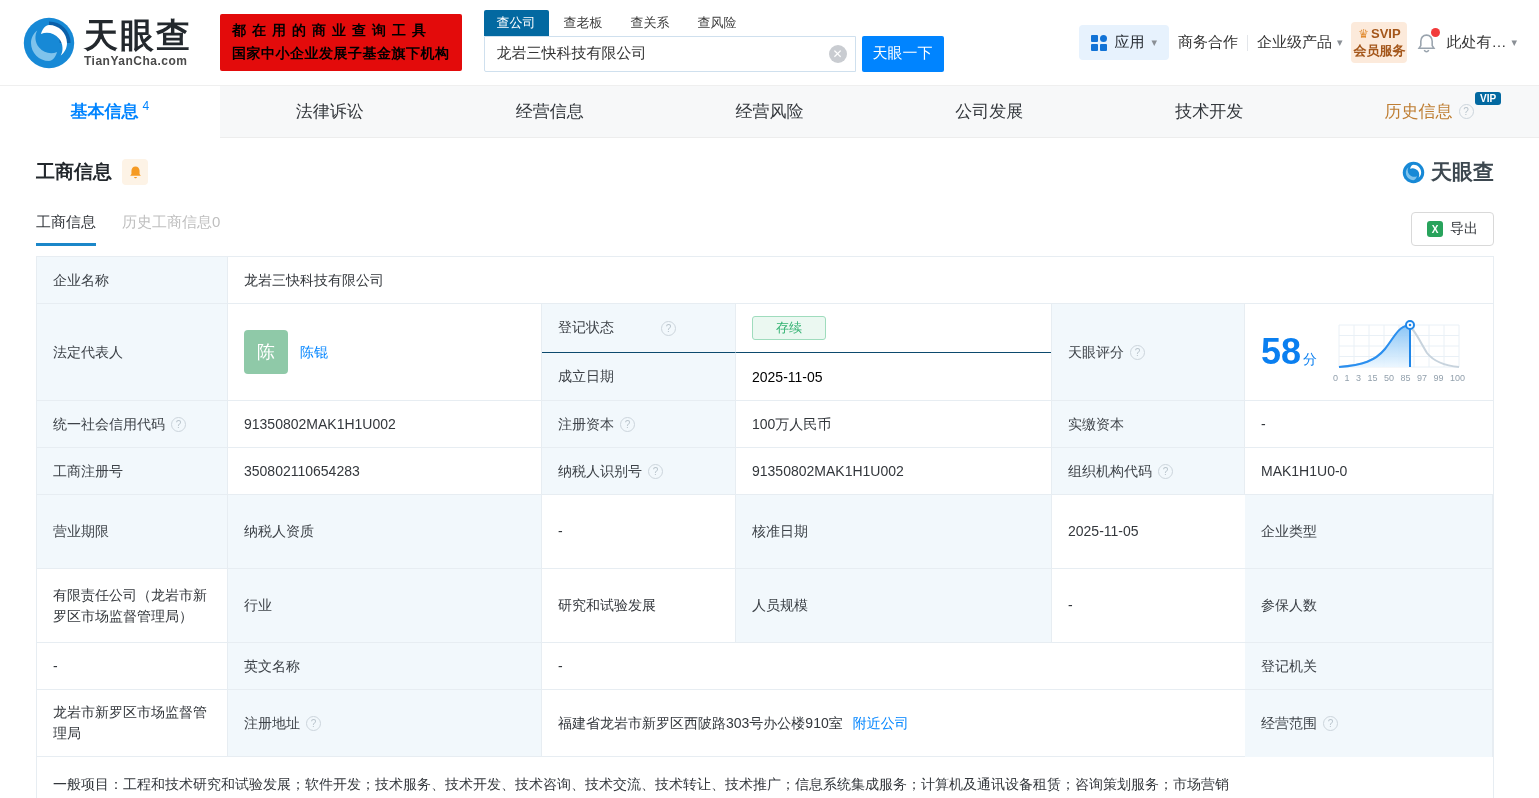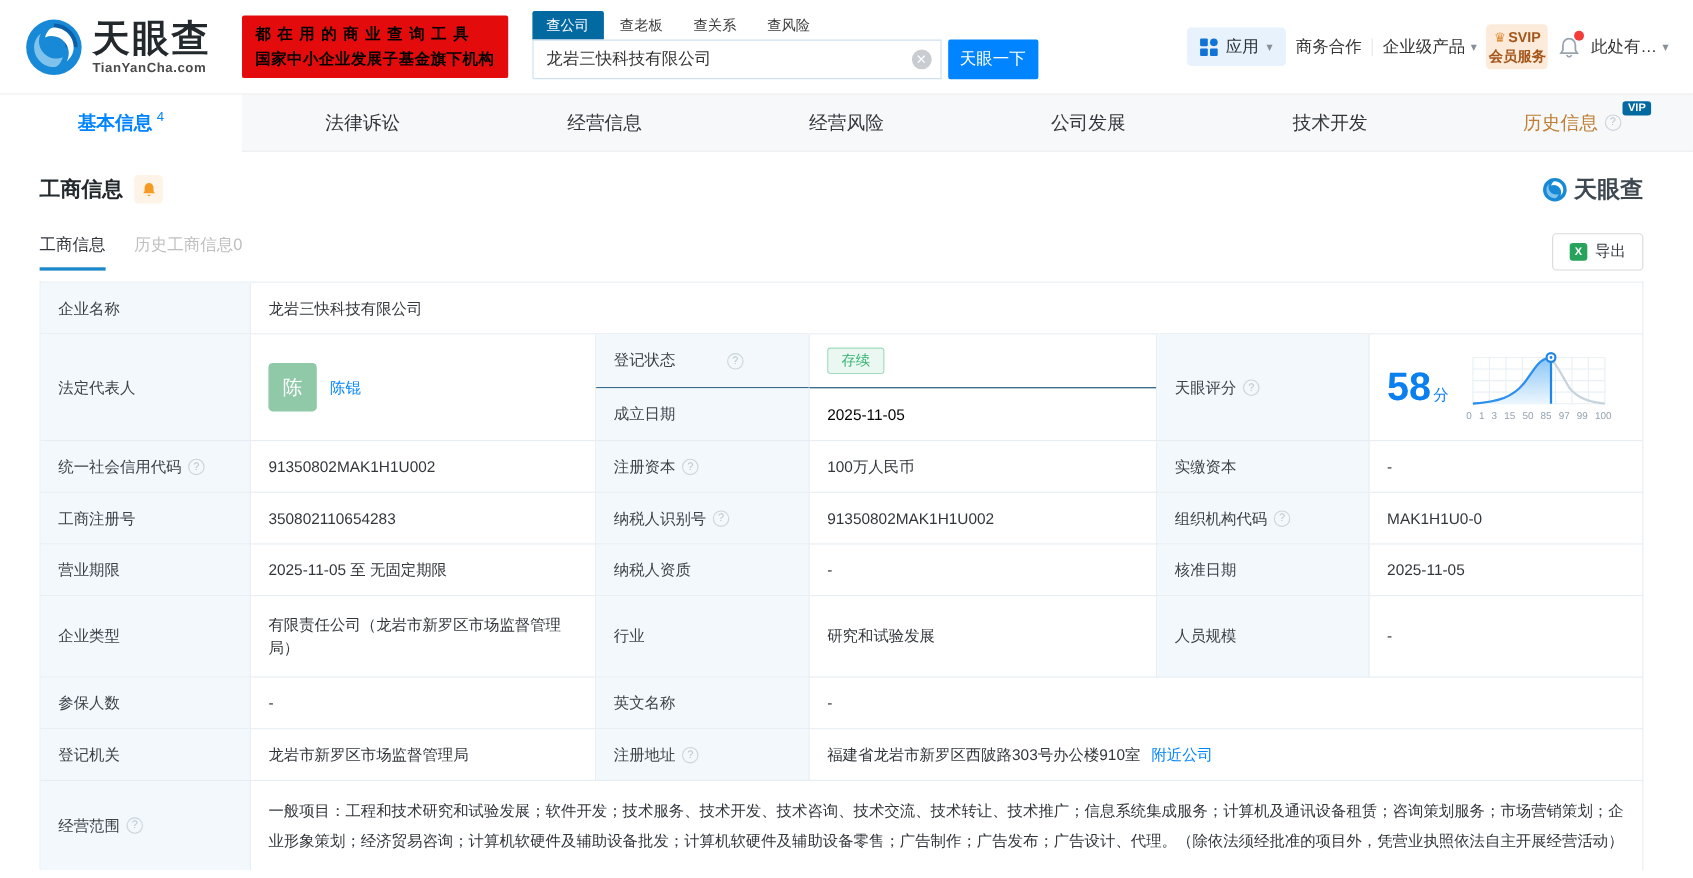--- a/index.html
+++ b/index.html
@@ -94,21 +94,21 @@
     padding:12px 16px; display:flex; align-items:center; font-size:14px; color:#33373c;
     min-height:47px; line-height:1.5; }
   .cell.lastcol { border-right:none; }
   .lbl { background:#f2f8fc; color:#3d4248; }
   .span5 { grid-column:span 5; }
   .span3 { grid-column:span 3; }
   .tall { min-height:94px; }
   .h74 { min-height:74px; }
   .link { color:#0084ff; cursor:pointer; }
   .tag-green { background:#ebf8f1; border:1px solid #9fdcbd; color:#36b374; font-size:13px;
-    padding:2px 12px; border-radius:3px; line-height:1.4; }
+    padding:2px 23px; border-radius:3px; line-height:1.4; }
   .avatar { width:44px; height:44px; border-radius:4px; background:#8fc9a8; color:#fff;
     font-size:18px; display:flex; align-items:center; justify-content:center; flex:none; }
   .rep-name { margin-left:12px; font-size:14px; }
   .composite { grid-column:span 2; padding:0; display:grid;
     grid-template-columns:194px minmax(0,1fr); border-right:1px solid #e7edf2;
     border-bottom:1px solid #e7edf2; }
   .icell { padding:12px 16px; display:flex; align-items:center; font-size:14px; min-height:47px; }
   .icell.ilbl { background:#f2f8fc; border-right:1px solid #e7edf2; color:#3d4248; }
   .icell.top { border-bottom:1px solid #0c4a6e;gap:41px; }
   .score-cell { gap:10px; }
@@ -378,23 +378,20 @@
       <span>组织机构代码</span>
         <span class="q-icon">?</span>
     </div>
     <div class="cell lastcol">
         <span>MAK1H1U0-0</span>
       </div>
 
     <div class="cell lbl">
         <span>营业期限</span>
       </div>
-    <div class="cell">
-        <span>2025-11-05 至 无固定期限</span>
-      </div>
     <div class="cell lbl">
         <span>纳税人资质</span>
       </div>
     <div class="cell">
         <span>-</span>
       </div>
     <div class="cell lbl">
         <span>核准日期</span>
       </div>
     <div class="cell lastcol">

